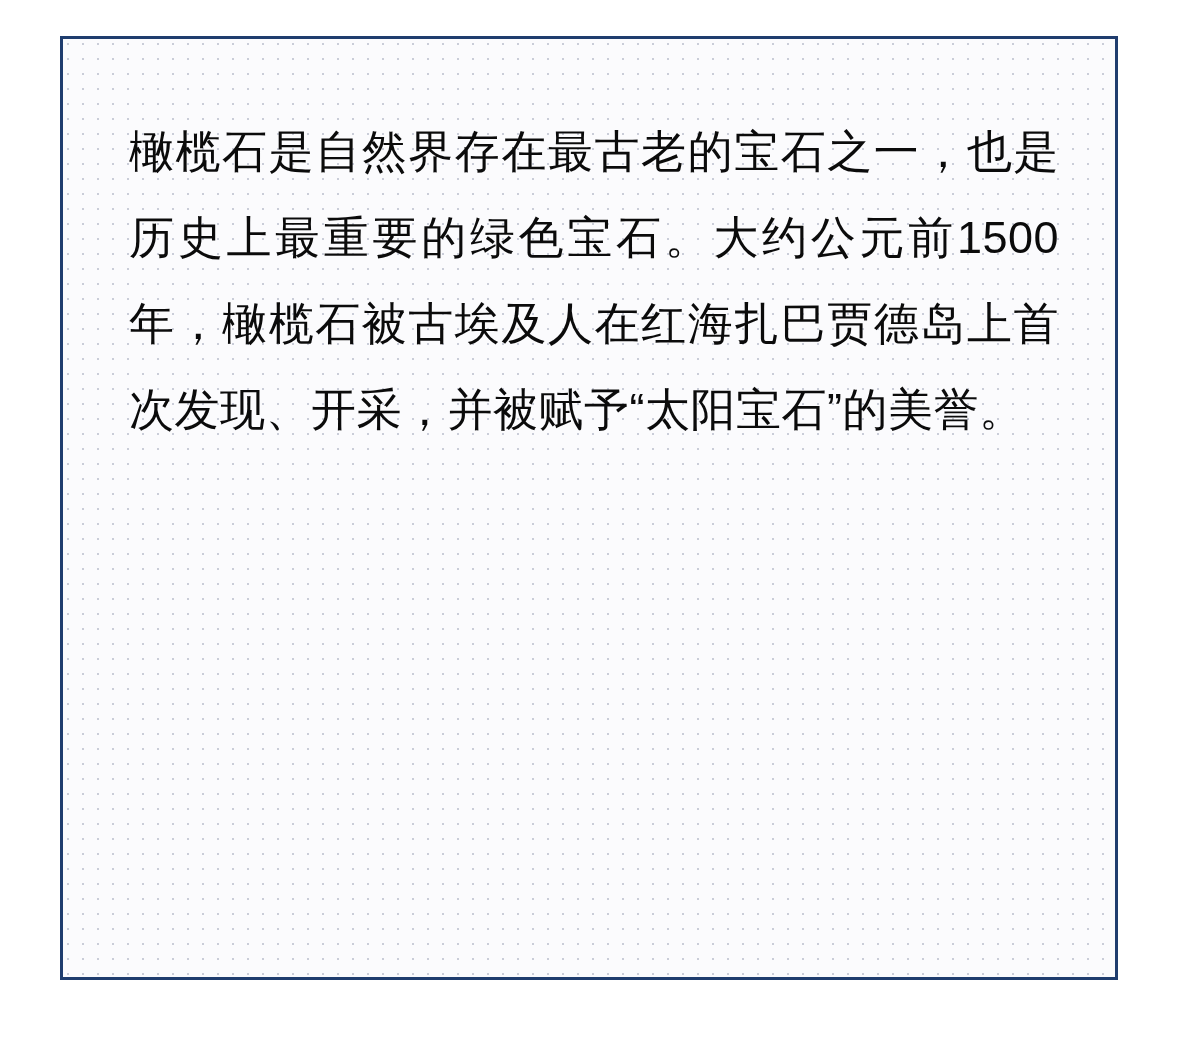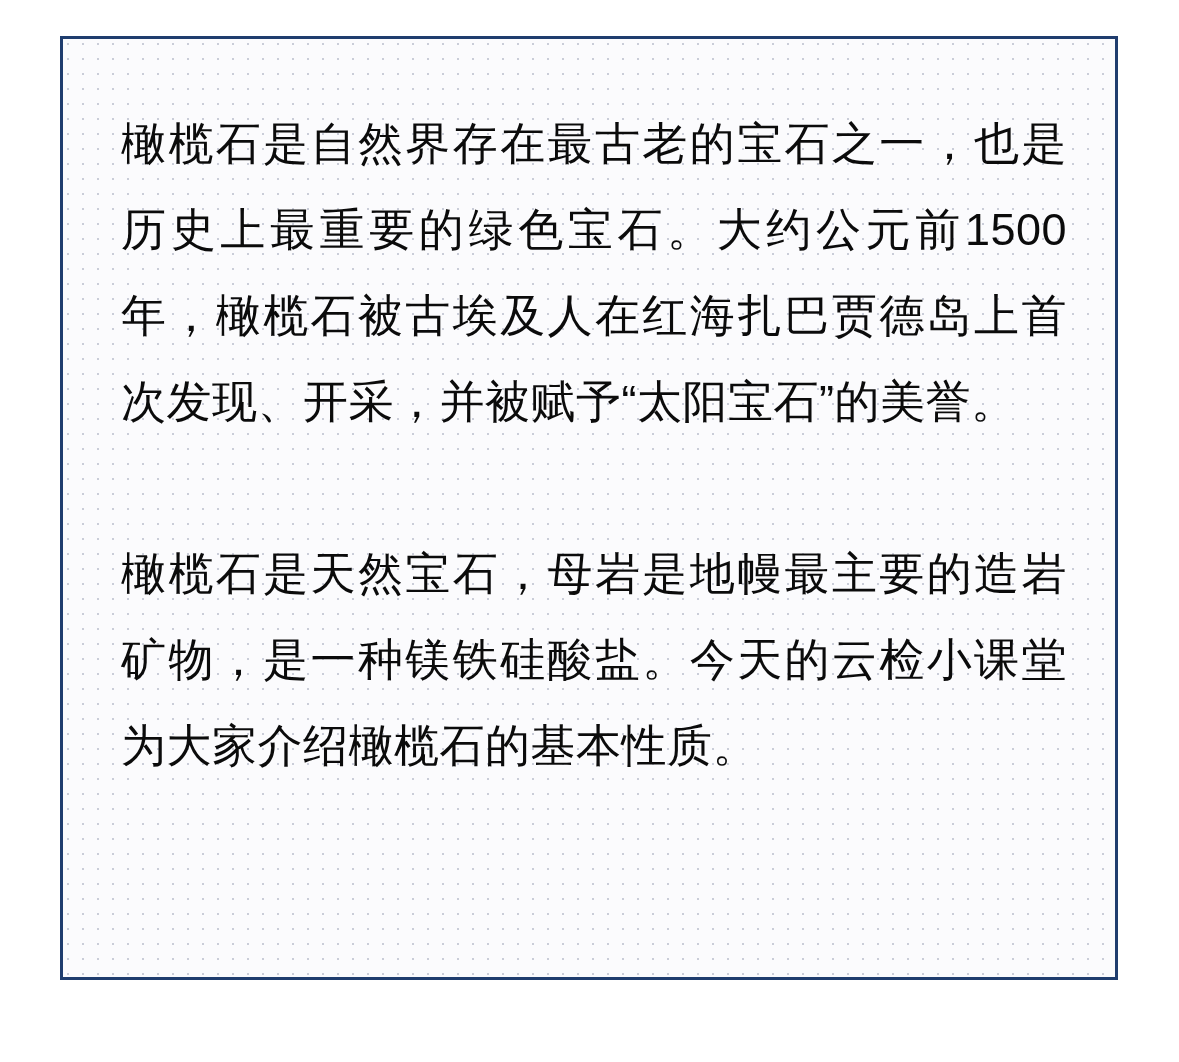--- a/index.html
+++ b/index.html
@@ -40,21 +40,21 @@
   }
 
   .text-block {
     position: absolute;
     left: 58px;
     top: 62px;
     right: 48px;
   }
 
   .para {
-    margin: 0;
+    margin: 8px;
     color: #0b0b0b;
     font-size: 45px;
     line-height: 86px;
     letter-spacing: 0.5px;
     text-align: justify;
     text-justify: inter-ideograph;
     font-family: "Liberation Sans", "DejaVu Sans", sans-serif;
     font-weight: 500;
   }
 
@@ -62,16 +62,15 @@
     margin-top: 86px;
   }
 </style>
 </head>
 <body>
 
 <div class="page">
   <div class="card">
     <div class="text-block">
       <p class="para">橄榄石是自然界存在最古老的宝石之一，也是历史上最重要的绿色宝石。大约公元前1500年，橄榄石被古埃及人在红海扎巴贾德岛上首次发现、开采，并被赋予“太阳宝石”的美誉。</p>
-      <p class="para">橄榄石是天然宝石，母岩是地幔最主要的造岩矿物，是一种镁铁硅酸盐。今天的云检小课堂为大家介绍橄榄石的基本性质。</p>
     </div>
   </div>
 </div>
 
 </body></html>

